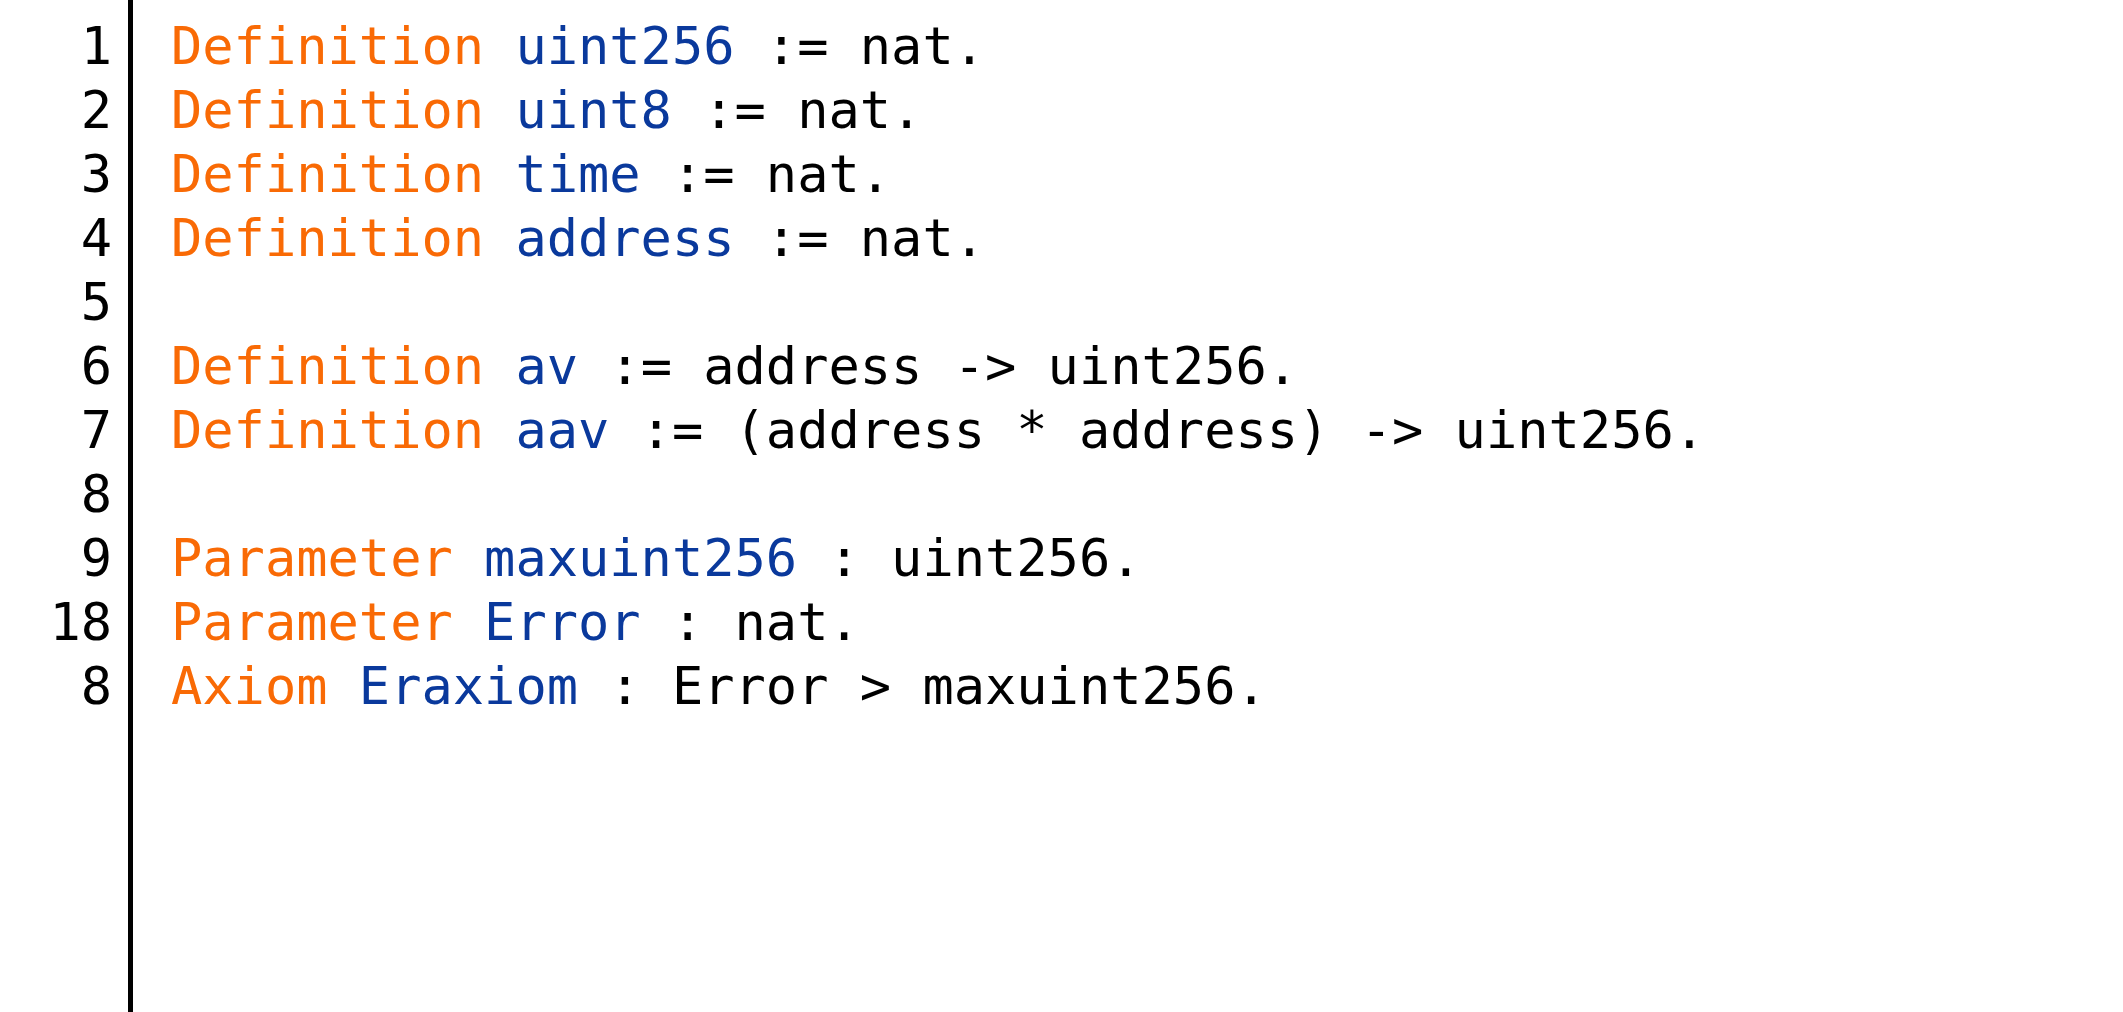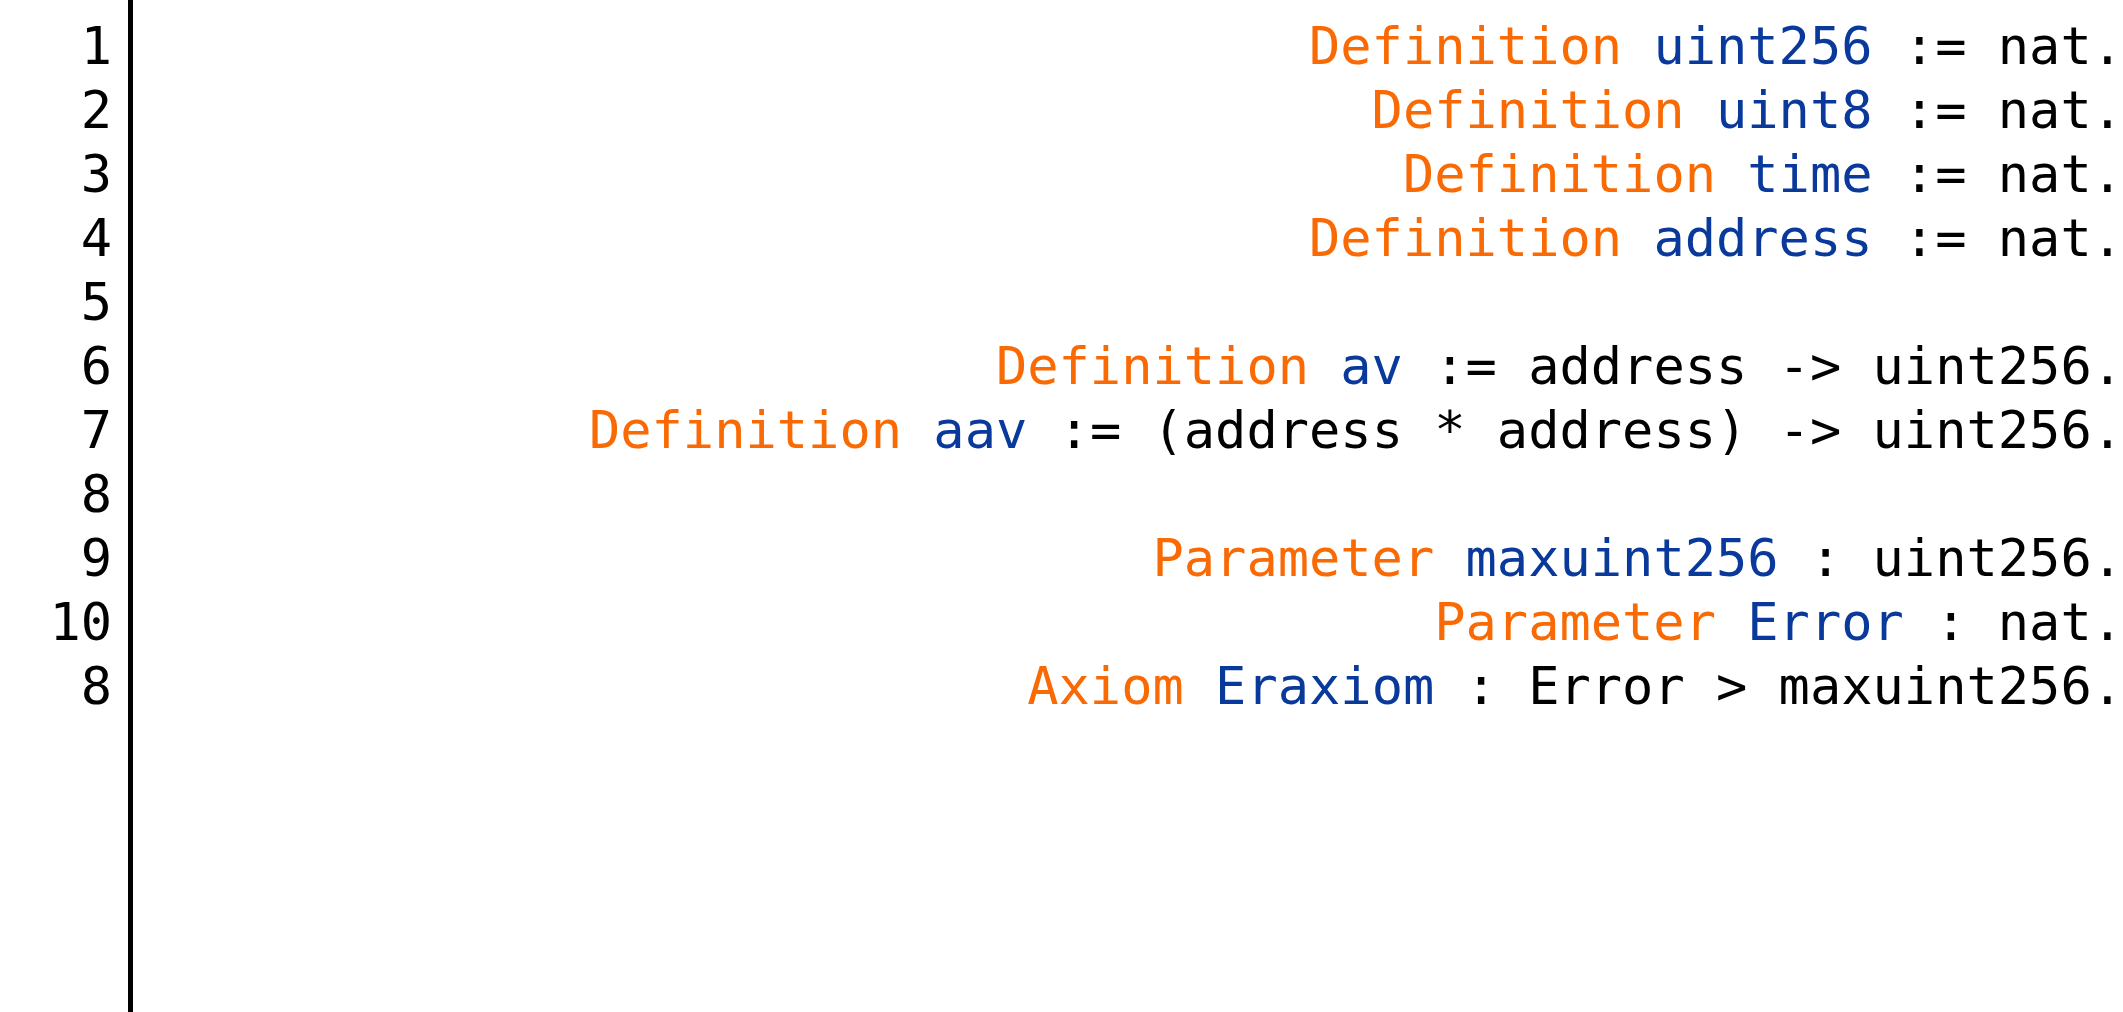--- a/index.html
+++ b/index.html
@@ -53,27 +53,26 @@
     align-self: stretch;
     background: #000000;
     margin-top: -14px;
     height: 1012px;
   }
 
   
   .code-col {
     flex: 1 1 auto;
     box-sizing: border-box;
-    padding-left: 26px;
+    padding-left: 38px;
     font-size: 52px;
     line-height: 64px;
     color: #000000;
     white-space: pre;
     overflow: hidden;
-    text-align: right;
   }
   .code-line {
     display: block;
     height: 64px;
     white-space: pre;
   }
 
   
   .tok-kw    { color: #f96a05; }
   .tok-id    { color: #0a399c; }
@@ -87,21 +86,21 @@
   <div class="gutter">
       <span class="gutter-num">1</span>
       <span class="gutter-num">2</span>
       <span class="gutter-num">3</span>
       <span class="gutter-num">4</span>
       <span class="gutter-num">5</span>
       <span class="gutter-num">6</span>
       <span class="gutter-num">7</span>
       <span class="gutter-num">8</span>
       <span class="gutter-num">9</span>
-      <span class="gutter-num">10</span>
+      <span class="gutter-num">18</span>
       <span class="gutter-num">8</span>
     </div>
 
   <div class="gutter-rule"></div>
 
   <div class="code-col"><span class="code-line"><span class="tok-kw">Definition</span><span class="tok-plain"> </span><span class="tok-id">uint256</span><span class="tok-plain"> := nat.</span></span><span class="code-line"><span class="tok-kw">Definition</span><span class="tok-plain"> </span><span class="tok-id">uint8</span><span class="tok-plain"> := nat.</span></span><span class="code-line"><span class="tok-kw">Definition</span><span class="tok-plain"> </span><span class="tok-id">time</span><span class="tok-plain"> := nat.</span></span><span class="code-line"><span class="tok-kw">Definition</span><span class="tok-plain"> </span><span class="tok-id">address</span><span class="tok-plain"> := nat.</span></span><span class="code-line">&nbsp;</span><span class="code-line"><span class="tok-kw">Definition</span><span class="tok-plain"> </span><span class="tok-id">av</span><span class="tok-plain"> := address -&gt; uint256.</span></span><span class="code-line"><span class="tok-kw">Definition</span><span class="tok-plain"> </span><span class="tok-id">aav</span><span class="tok-plain"> := (address * address) -&gt; uint256.</span></span><span class="code-line">&nbsp;</span><span class="code-line"><span class="tok-kw">Parameter</span><span class="tok-plain"> </span><span class="tok-id">maxuint256</span><span class="tok-plain"> : uint256.</span></span><span class="code-line"><span class="tok-kw">Parameter</span><span class="tok-plain"> </span><span class="tok-id">Error</span><span class="tok-plain"> : nat.</span></span><span class="code-line"><span class="tok-kw">Axiom</span><span class="tok-plain"> </span><span class="tok-id">Eraxiom</span><span class="tok-plain"> : Error &gt; maxuint256.</span></span></div>
 
 </div>
 
 </body></html>

